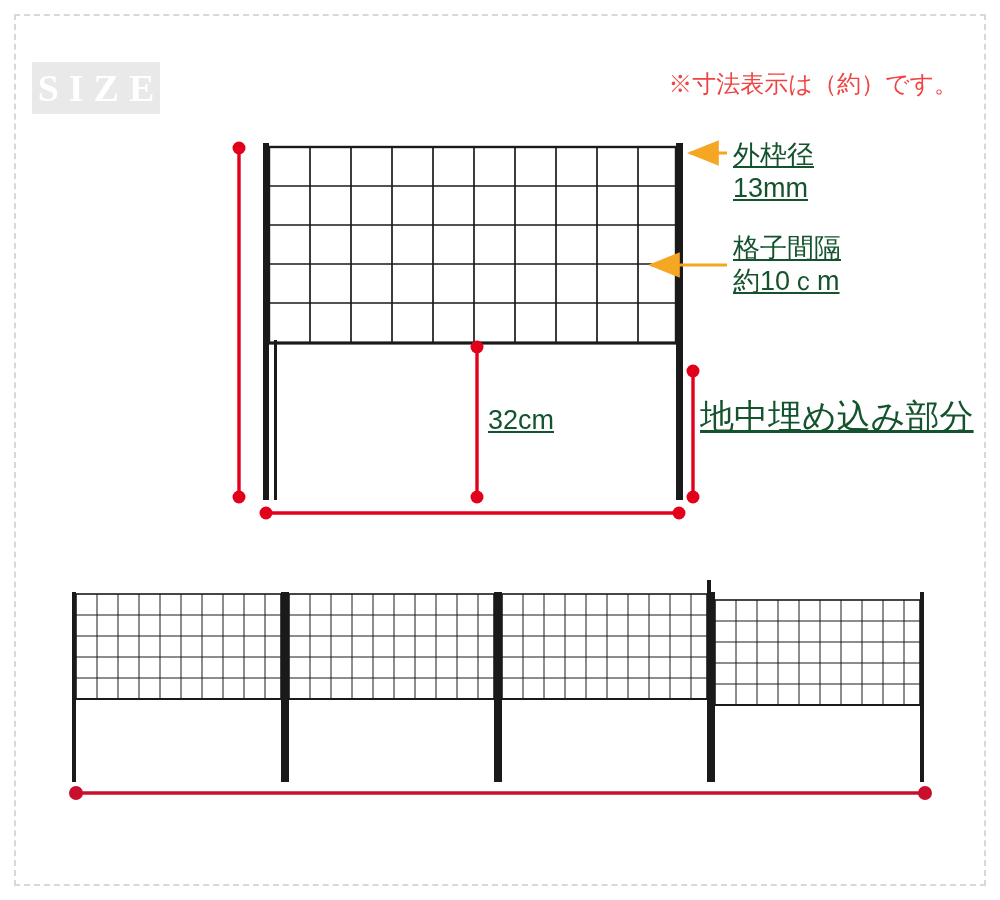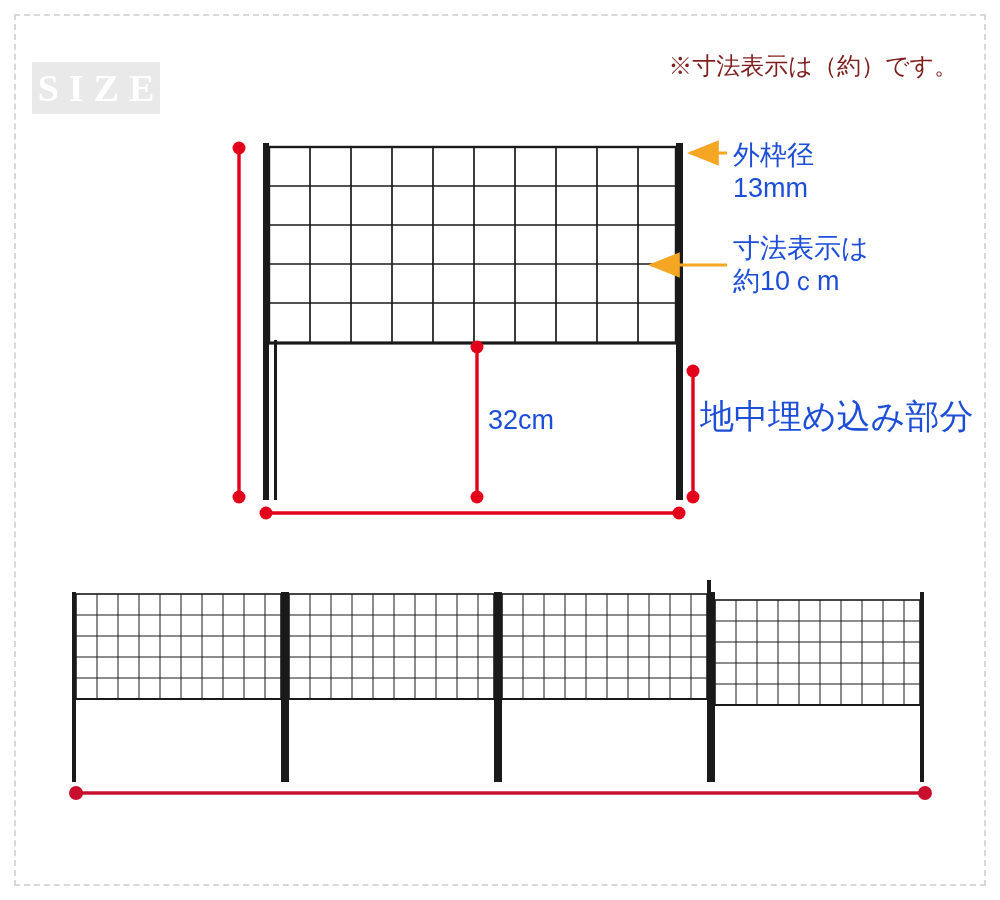--- a/index.html
+++ b/index.html
@@ -43,40 +43,41 @@
     display: flex;
     align-items: center;
     justify-content: center;
     box-sizing: border-box;
     padding-left: 10px;
   }
   
   #note {
     position: absolute;
     right: 42px;
-    top: 50px;
+    top: 68px;
     font-size: 24px;
-    color: #7f1d1d;
+    color: #ef4444;
     letter-spacing: 0px;
     white-space: nowrap;
   }
   svg.layer {
     position: absolute;
     left: 0;
     top: 0;
     width: 1000px;
     height: 900px;
     overflow: visible;
   }
   .lbl {
     position: absolute;
-    color: #1d4ed8;
+    color: #14532d;
     font-size: 27px;
     line-height: 1.22;
     white-space: nowrap;
+    text-decoration: underline;
   }
   .lbl.small {
     font-size: 34px;
   }
   #lbl-height {
     left: 88px;
     top: 303px;
   }
   #lbl-width {
     left: 398px;
@@ -287,21 +288,21 @@
   </svg>
 
   <div class="lbl" id="lbl-32">32cm</div>
 
   <div class="lbl" id="lbl-frame-dia">
     <div>外枠径</div>
     <div>13mm</div>
   </div>
 
   <div class="lbl" id="lbl-grid-gap">
-    <div>寸法表示は</div>
+    <div>格子間隔</div>
     <div>約10ｃm</div>
   </div>
 
   <div class="lbl small" id="lbl-buried">
     <div>地中埋め込み部分</div>
   </div>
 
 
 </div>
 

